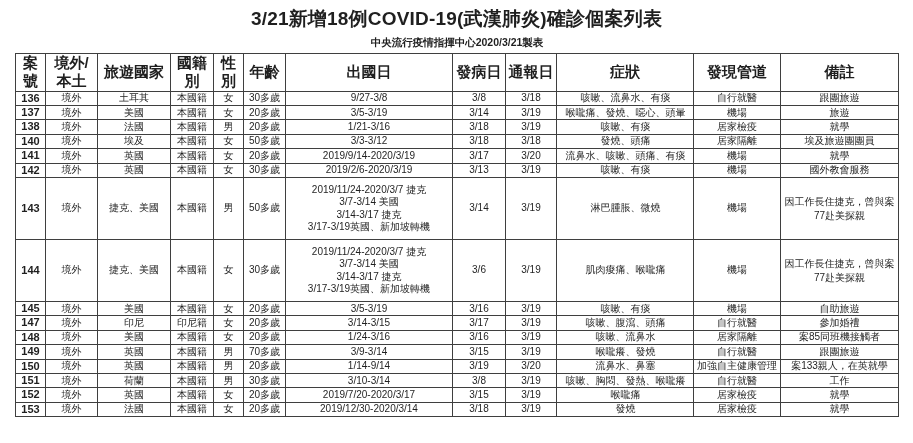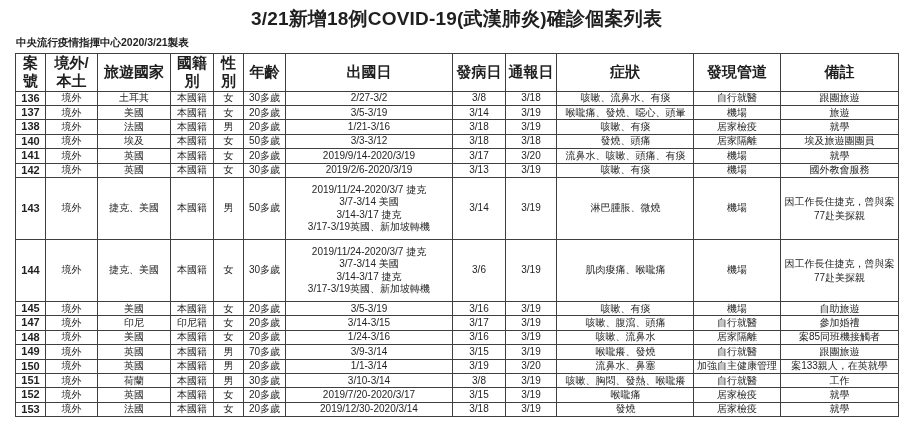--- a/index.html
+++ b/index.html
@@ -13,21 +13,21 @@
   .page-title {
     font-size:19px;
     font-weight:bold;
     text-align:center;
     margin:6px 0 0 0;
     letter-spacing:0.2px;
   }
   .subtitle {
     font-size:10.5px;
     font-weight:bold;
-    text-align:left;
+    text-align:center;
     margin:4px 15px 3px 16px;
   }
   table.case-table {
     border-collapse:collapse;
     table-layout:fixed;
     margin-left:15px;
     width:883px;
     font-size:10px;
   }
   .case-table th, .case-table td {
@@ -89,21 +89,21 @@
       </tr>
     </thead>
     <tbody id="tbody">
         <tr>
     <td class="c0">136</td>
     <td class="c1">境外</td>
     <td class="c2">土耳其</td>
     <td class="c3">本國籍</td>
     <td class="c4">女</td>
     <td class="c5">30多歲</td>
-    <td class="c6">2/27-3/2</td>
+    <td class="c6">9/27-3/8</td>
     <td class="c7">3/8</td>
     <td class="c8">3/18</td>
     <td class="c9">咳嗽、流鼻水、有痰</td>
     <td class="c10">自行就醫</td>
     <td class="c11">跟團旅遊</td>
   </tr>
         <tr>
     <td class="c0">137</td>
     <td class="c1">境外</td>
     <td class="c2">美國</td>
@@ -263,21 +263,21 @@
     <td class="c10">自行就醫</td>
     <td class="c11">跟團旅遊</td>
   </tr>
         <tr>
     <td class="c0">150</td>
     <td class="c1">境外</td>
     <td class="c2">英國</td>
     <td class="c3">本國籍</td>
     <td class="c4">男</td>
     <td class="c5">20多歲</td>
-    <td class="c6">1/1-3/14</td>
+    <td class="c6">1/14-9/14</td>
     <td class="c7">3/19</td>
     <td class="c8">3/20</td>
     <td class="c9">流鼻水、鼻塞</td>
     <td class="c10">加強自主健康管理</td>
     <td class="c11">案133親人，在英就學</td>
   </tr>
         <tr>
     <td class="c0">151</td>
     <td class="c1">境外</td>
     <td class="c2">荷蘭</td>

